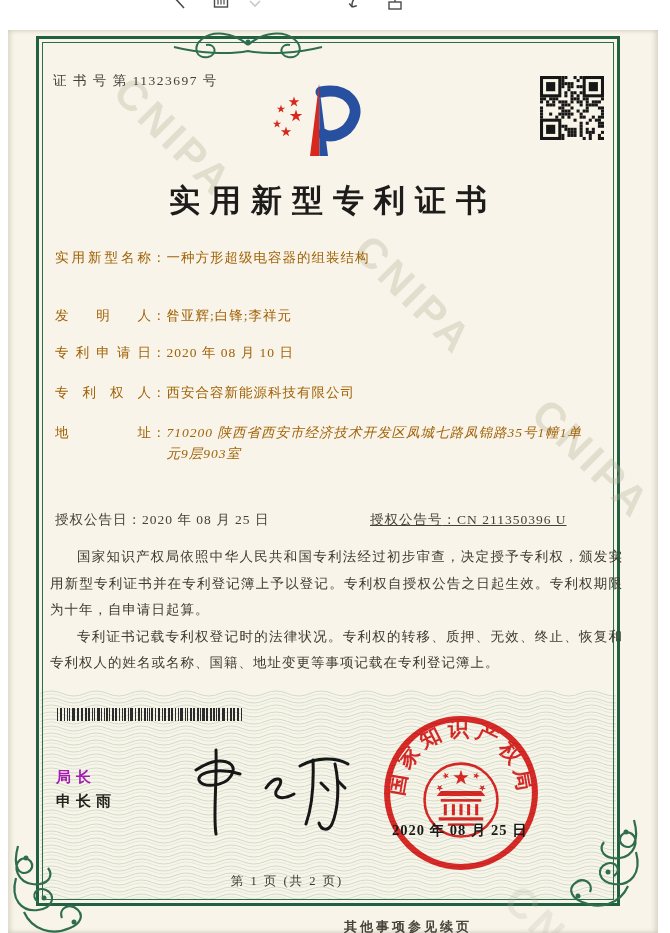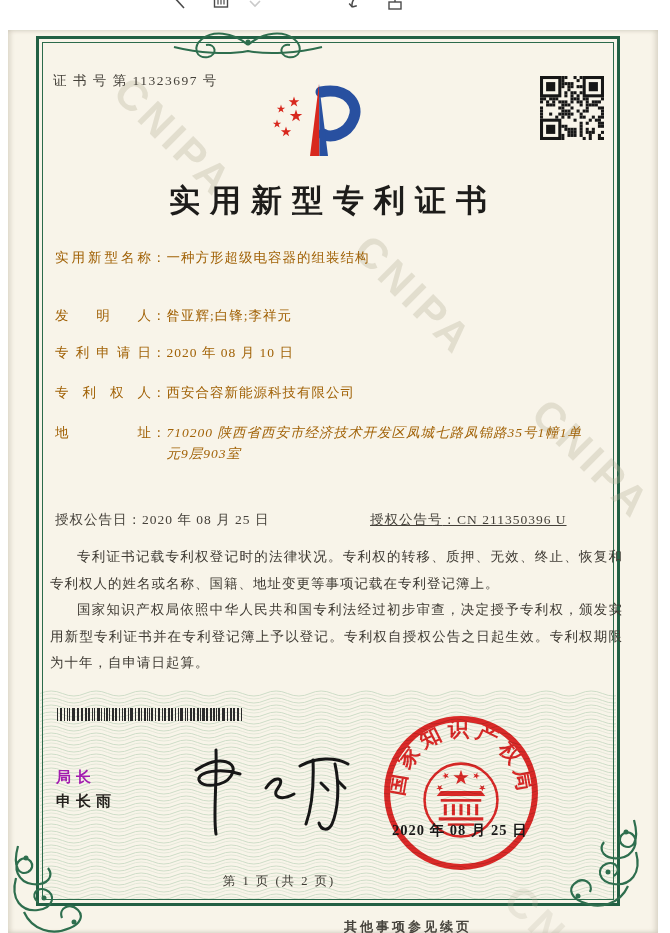--- a/index.html
+++ b/index.html
@@ -44,21 +44,21 @@
   .barcode{position:absolute;left:49px;top:678px;width:188px;height:13px;z-index:2;}
   .barcode i{position:absolute;top:0;bottom:0;background:#2b2b2b;}
   .director-title{position:absolute;left:48px;top:738px;font-size:15px;font-weight:bold;color:#a21caf;
                   letter-spacing:5px;z-index:2;}
   .director-name{position:absolute;left:48px;top:762px;font-size:15px;font-weight:bold;color:#26231f;
                  letter-spacing:5px;z-index:2;text-align:center;}
   .signature{position:absolute;left:178px;top:706px;z-index:2;}
   .seal{position:absolute;left:373px;top:683px;z-index:3;mix-blend-mode:multiply;opacity:.95;}
   .seal-date{position:absolute;left:384px;top:791px;font-size:14.5px;font-weight:bold;color:#191919;
              letter-spacing:1px;z-index:4;}
-  .pageinfo{position:absolute;left:121px;top:843px;width:300px;text-align:center;font-size:12.5px;
+  .pageinfo{position:absolute;left:129px;top:843px;width:300px;text-align:center;font-size:12.5px;
             color:#3d3a33;letter-spacing:2px;z-index:2;}
   .footnote{position:absolute;left:240px;top:888px;width:320px;text-align:center;font-size:13px;
             color:#46433c;letter-spacing:3px;font-weight:bold;z-index:2;}
   
   .orn-top{position:absolute;left:158px;top:-2px;z-index:2;}
   .orn-bl{position:absolute;left:-4px;top:808px;z-index:2;}
   .orn-br{position:absolute;left:548px;top:782px;transform:scaleX(-1);z-index:2;}
 </style>
 </head>
 <body>
@@ -309,22 +309,22 @@
         <div class="frow"><span class="lbl">专利权人</span><span class="colon">：</span><span class="val">西安合容新能源科技有限公司</span></div>
         <div class="frow"><span class="lbl">地址</span><span class="colon">：</span><span class="val">710200 陕西省西安市经济技术开发区凤城七路凤锦路35号1幢1单元9层903室</span></div>
       </div>
 
     <div class="grant-row">
       <span><span class="glbl">授权公告日</span><span>：</span><span>2020 年 08 月 25 日</span></span>
       <span class="grant-pair2"><span>授权公告号</span><span>：</span><span>CN 211350396 U</span></span>
     </div>
 
     <div class="legal">
+        <p>国家知识产权局依照中华人民共和国专利法经过初步审查，决定授予专利权，颁发实用新型专利证书并在专利登记簿上予以登记。专利权自授权公告之日起生效。专利权期限为十年，自申请日起算。</p>
         <p>专利证书记载专利权登记时的法律状况。专利权的转移、质押、无效、终止、恢复和专利权人的姓名或名称、国籍、地址变更等事项记载在专利登记簿上。</p>
-        <p>国家知识产权局依照中华人民共和国专利法经过初步审查，决定授予专利权，颁发实用新型专利证书并在专利登记簿上予以登记。专利权自授权公告之日起生效。专利权期限为十年，自申请日起算。</p>
       </div>
 
     <div class="barcode">
         <i style="left:0px;width:1px"></i>
         <i style="left:3px;width:2px"></i>
         <i style="left:7px;width:1px"></i>
         <i style="left:10px;width:1px"></i>
         <i style="left:12px;width:1px"></i>
         <i style="left:15px;width:3px"></i>
         <i style="left:20px;width:2px"></i>

